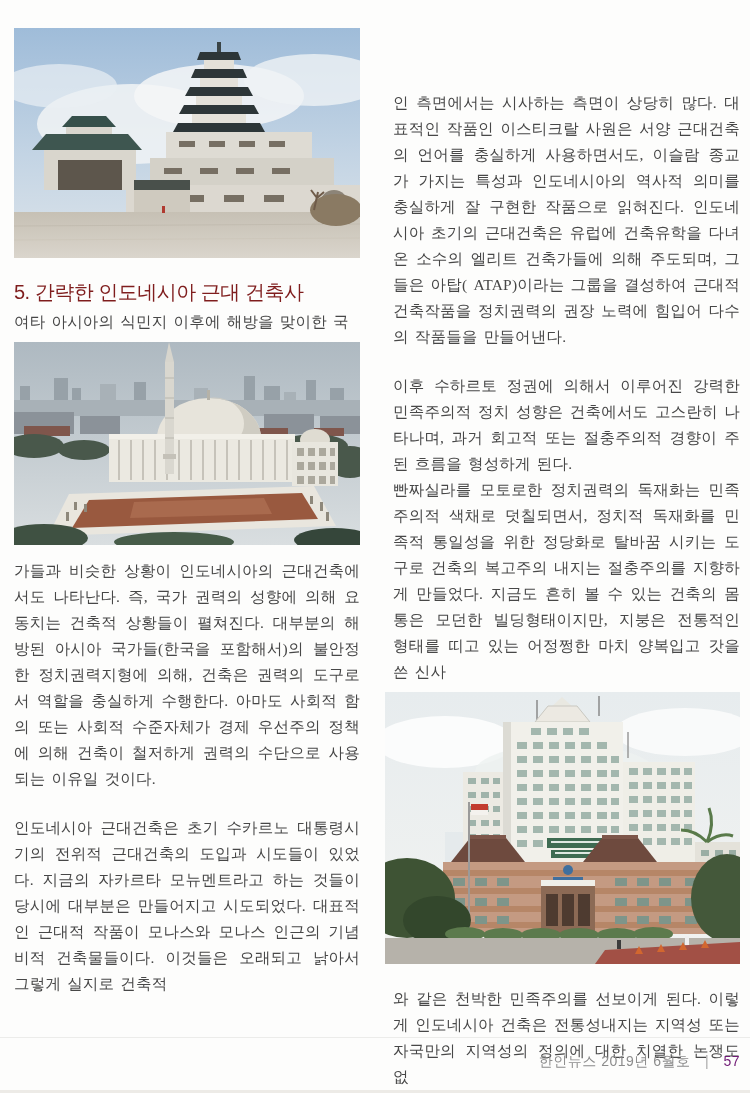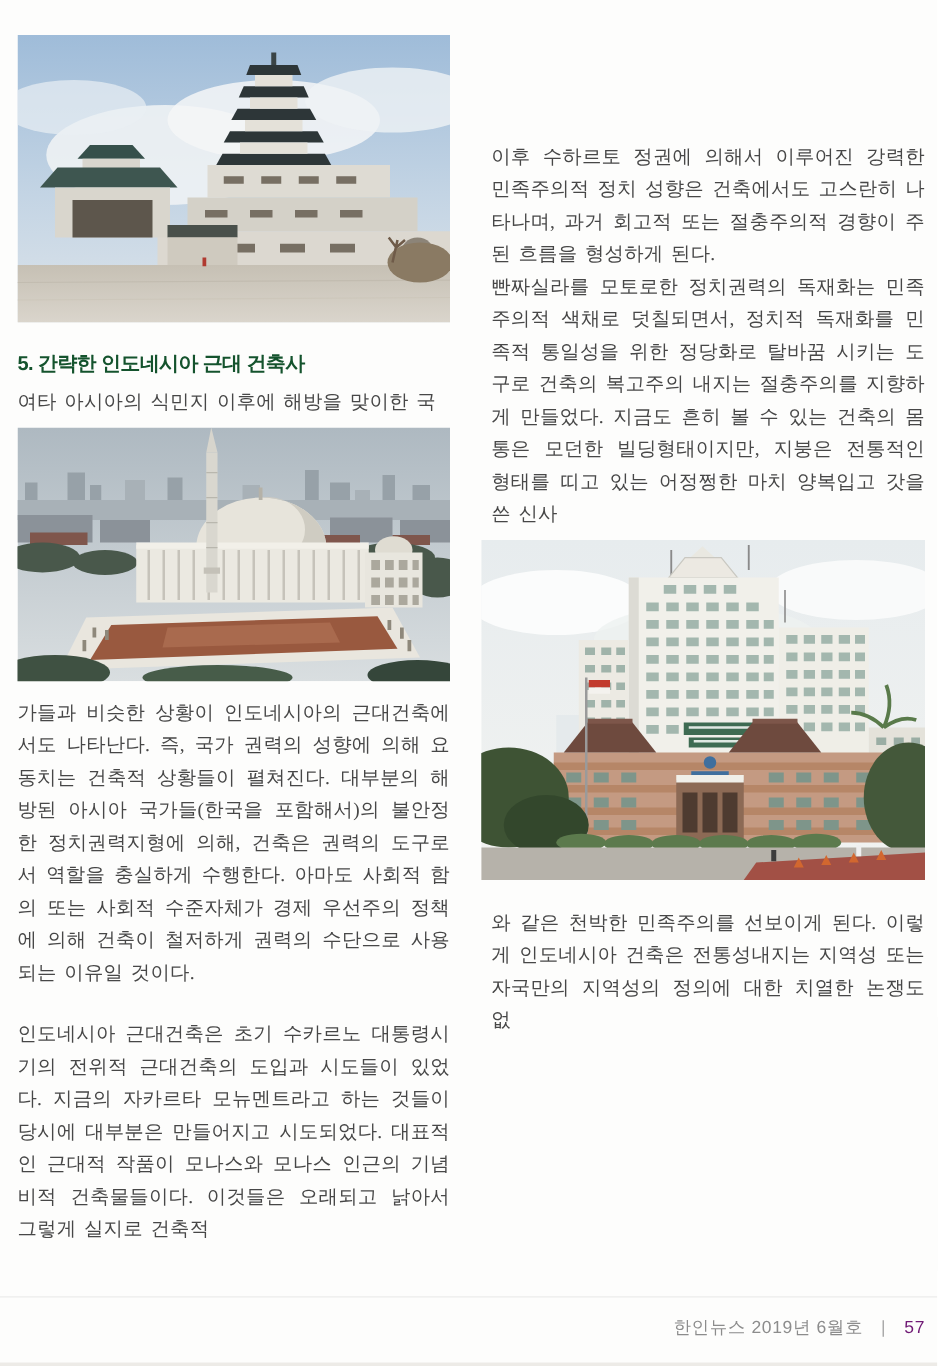--- a/index.html
+++ b/index.html
@@ -10,21 +10,21 @@
   .col{position:absolute;}
   .col-left{left:14px;top:28px;width:346px;}
   .col-right{left:393px;top:90px;width:347px;}
   .body-text{
     font-size:15.5px;line-height:26px;text-align:justify;
     letter-spacing:0.2px;word-spacing:2px;margin:0;
   }
   .para-gap{margin-top:23px;}
   .section-heading{
     font-family:"Liberation Sans","DejaVu Sans",sans-serif;
-    font-weight:bold;font-size:16px;line-height:28px;color:#14532d;
+    font-weight:normal;font-size:20px;line-height:28px;color:#7f1d1d;
     margin:20px 0 3px 0;letter-spacing:-0.5px;
   }
   figure{margin:0;padding:0;line-height:0;}
   .photo{display:block;}
   .fig-museum{margin-bottom:16px;}
   .fig-mosque{margin-top:7px;margin-bottom:13px;}
   .fig-cityhall{margin-top:7px;margin-bottom:22px;margin-left:-8px;}
   .footer-rule{position:absolute;left:0;top:1037px;width:750px;height:1px;background:#ececea;}
   .page-footer{
     position:absolute;right:10px;top:1053px;
@@ -230,20 +230,21 @@
       </svg>
     </figure>
 
     <p class="body-text">가들과 비슷한 상황이 인도네시아의 근대건축에서도 나타난다. 즉, 국가 권력의 성향에 의해 요동치는 건축적 상황들이 펼쳐진다. 대부분의 해방된 아시아 국가들(한국을 포함해서)의 불안정한 정치권력지형에 의해, 건축은 권력의 도구로서 역할을 충실하게 수행한다. 아마도 사회적 함의 또는 사회적 수준자체가 경제 우선주의 정책에 의해 건축이 철저하게 권력의 수단으로 사용되는 이유일 것이다.</p>
 
     <p class="body-text para-gap">인도네시아 근대건축은 초기 수카르노 대통령시기의 전위적 근대건축의 도입과 시도들이 있었다. 지금의 자카르타 모뉴멘트라고 하는 것들이 당시에 대부분은 만들어지고 시도되었다. 대표적인 근대적 작품이 모나스와 모나스 인근의 기념비적 건축물들이다. 이것들은 오래되고 낡아서 그렇게 실지로 건축적</p>
   </div>
 
   <div class="col col-right">
 
+    <p class="body-text">인 측면에서는 시사하는 측면이 상당히 많다. 대표적인 작품인 이스티크랄 사원은 서양 근대건축의 언어를 충실하게 사용하면서도, 이슬람 종교가 가지는 특성과 인도네시아의 역사적 의미를 충실하게 잘 구현한 작품으로 읽혀진다. 인도네시아 초기의 근대건축은 유럽에 건축유학을 다녀온 소수의 엘리트 건축가들에 의해 주도되며, 그들은 아탑( ATAP)이라는 그룹을 결성하여 근대적 건축작품을 정치권력의 권장 노력에 힘입어 다수의 작품들을 만들어낸다.</p>
 
     <p class="body-text para-gap">이후 수하르토 정권에 의해서 이루어진 강력한 민족주의적 정치 성향은 건축에서도 고스란히 나타나며, 과거 회고적 또는 절충주의적 경향이 주된 흐름을 형성하게 된다.</p>
 
     <p class="body-text">빤짜실라를 모토로한 정치권력의 독재화는 민족주의적 색채로 덧칠되면서, 정치적 독재화를 민족적 통일성을 위한 정당화로 탈바꿈 시키는 도구로 건축의 복고주의 내지는 절충주의를 지향하게 만들었다. 지금도 흔히 볼 수 있는 건축의 몸통은 모던한 빌딩형태이지만, 지붕은 전통적인 형태를 띠고 있는 어정쩡한 마치 양복입고 갓을 쓴 신사</p>
 
     <figure class="fig-cityhall" aria-label="south-jakarta-mayor-office-photo">
       <svg class="photo" width="355" height="272" viewBox="0 0 355 272">
         <defs>
           <linearGradient id="sky3" x1="0" y1="0" x2="0" y2="1">
             <stop offset="0" stop-color="#e7ecee"></stop>

